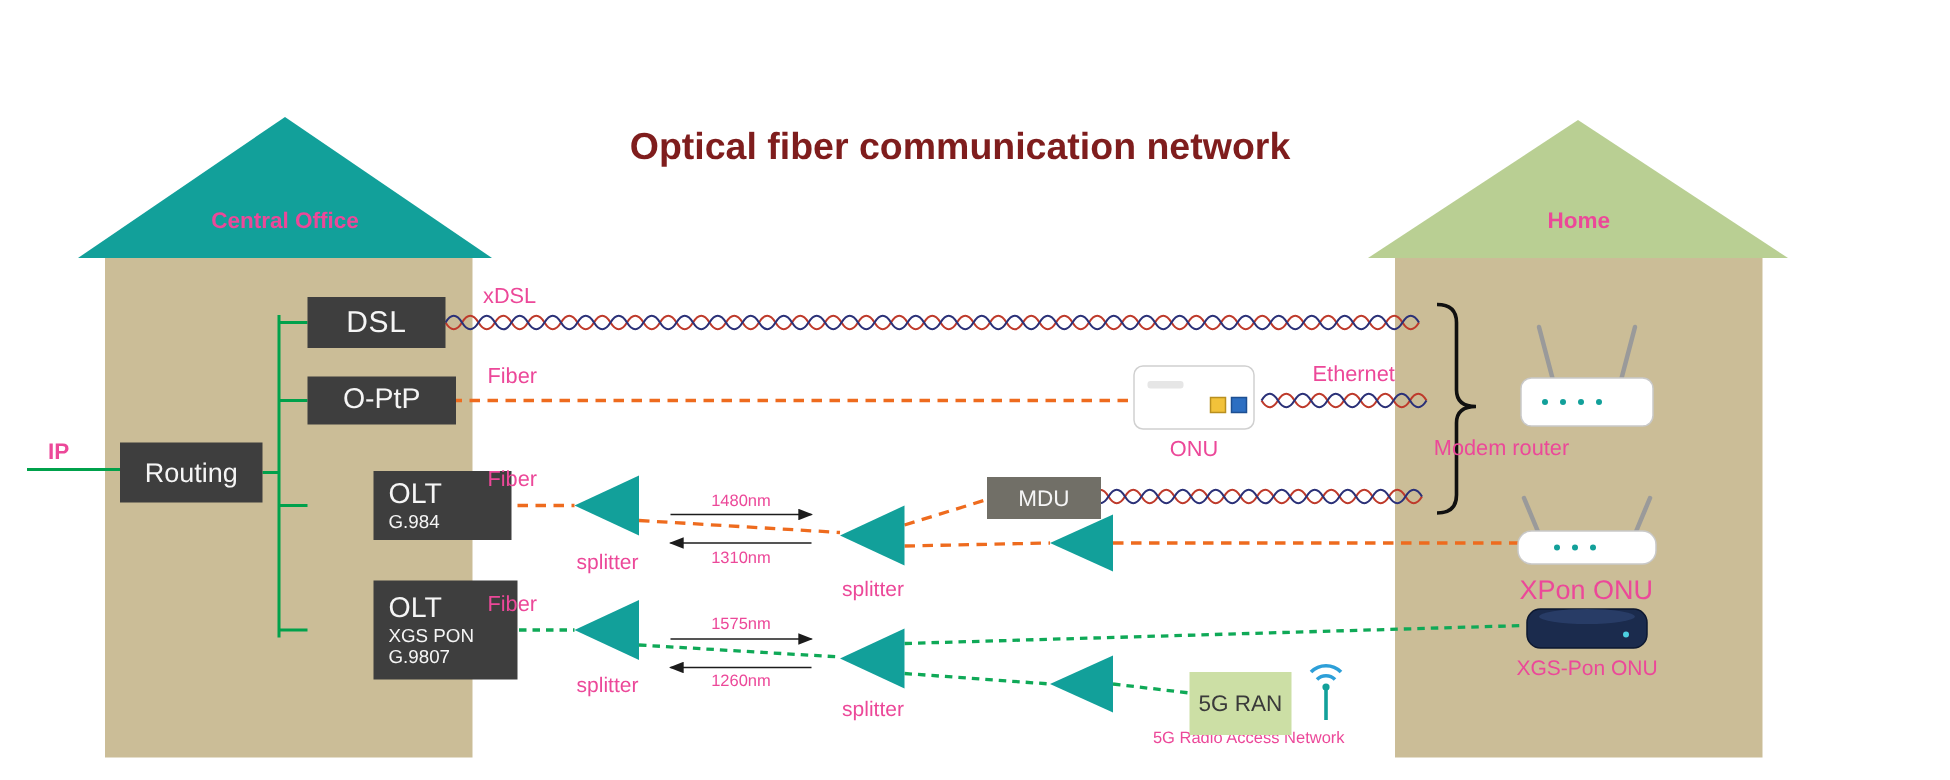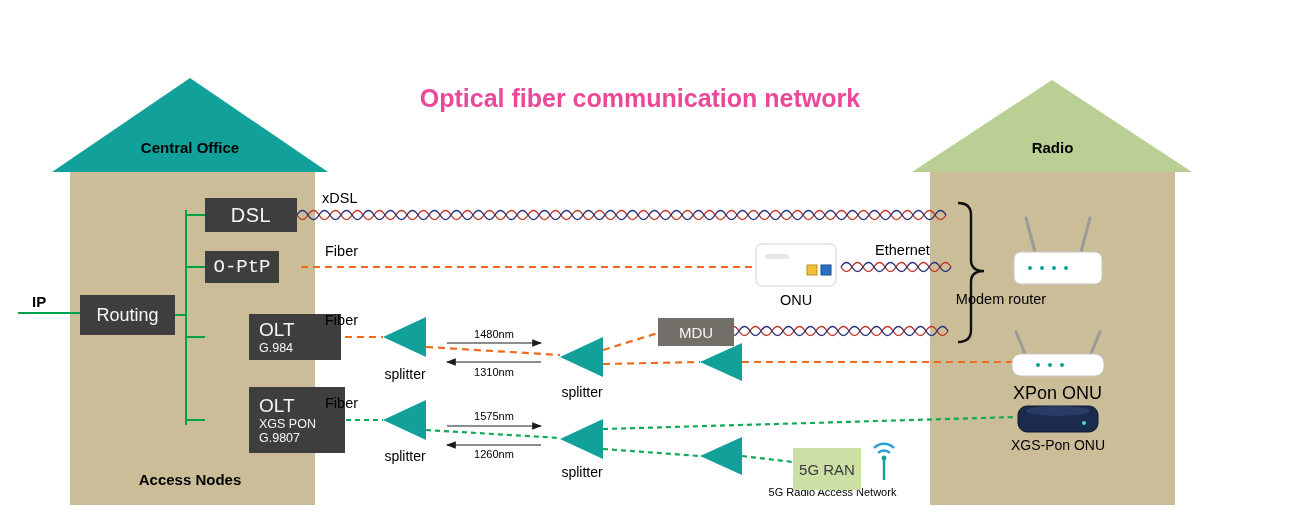--- a/index.html
+++ b/index.html
@@ -12,26 +12,26 @@
   .roof-teal  { fill:var(--teal); }
   .roof-grn   { fill:var(--roof-green); }
   .ip-line    { stroke:var(--ip-green); stroke-width:2; fill:none; }
   .fiber-o    { stroke:var(--fiber-orange); stroke-width:2.2; stroke-dasharray:7 5; fill:none; }
   .fiber-g    { stroke:var(--fiber-green); stroke-width:2.2; stroke-dasharray:5 4; fill:none; }
   .splitter   { fill:var(--teal); }
   .arrow      { stroke:#1c1c1c; stroke-width:1.1; fill:none; }
   .brace      { stroke:#101010; stroke-width:2.4; fill:none; }
 
   
-  .lbl { position:absolute; font-size:14.5px; color:#000000; white-space:nowrap; }
+  .lbl { position:absolute; font-size:14.5px; color:#ec4899; white-space:nowrap; }
   .b   { font-weight:bold; font-size:15px; }
   .c   { text-align:center; }
   .sm  { font-size:11px; }
   #title { position:absolute; left:360px; top:84px; width:560px; text-align:center;
-           font-size:25px; font-weight:bold; color:#ec4899; }
+           font-size:25px; font-weight:bold; color:#7f1d1d; }
 
   
   .box { position:absolute; background:var(--dark-box); color:#f5f5f5;
          display:flex; align-items:center; justify-content:center; }
   .box.olt { flex-direction:column; align-items:flex-start; justify-content:center;
              padding-left:10px; line-height:1.12;margin-left:44px; }
   .olt-main { font-size:19px; }
   .olt-sub  { font-size:12.5px; }
   #dsl-box  { font-size:20px; letter-spacing:.5px; }
   #optp-box { font-size:19px; }
@@ -112,31 +112,30 @@
       <path d="M 874 448 A 14 14 0 0 1 894 448" style="stroke:var(--wifi-blue);stroke-width:2.4;fill:none"></path>
       <path d="M 878 453 A 8.5 8.5 0 0 1 890 453" style="stroke:var(--wifi-blue);stroke-width:2.4;fill:none"></path>
       <circle cx="884" cy="458" r="2.4" style="fill:var(--teal)"></circle>
       <line x1="884" y1="458" x2="884" y2="480" style="stroke:var(--teal);stroke-width:2.4"></line>
     </g>
   </svg>
 
   <div id="title">Optical fiber communication network</div>
 
   <div class="lbl b c" style="left:105px;top:139px;width:170px;">Central Office</div>
-  <div class="lbl b c" style="left:985px;top:139px;width:135px;">Radio</div>
-  <div class="lbl b c" style="left:105px;top:471px;width:170px;">Access Nodes</div>
+  <div class="lbl b c" style="left:985px;top:139px;width:135px;">Home</div>
   <div class="lbl b" style="left:32px;top:293px;">IP</div>
 
   <div class="box" id="dsl-box" style="left:205px;top:198px;width:92px;height:34px;">
     <span>DSL</span>
   </div>
   <div class="box" id="routing-box" style="left:80px;top:295px;width:95px;height:40px;">
     <span>Routing</span>
   </div>
-  <div class="box" id="optp-box" style="left:205px;top:251px;width:74px;height:32px;font-family:Liberation Mono, monospace;">
+  <div class="box" id="optp-box" style="left:205px;top:251px;width:99px;height:32px;">
     <span>O-PtP</span>
   </div>
   <div class="box olt" style="left:205px;top:314px;width:92px;height:46px;">
     <span class="olt-main">OLT</span>
     <span class="olt-sub">G.984</span>
   </div>
   <div class="box olt" style="left:205px;top:387px;width:96px;height:66px;">
     <span class="olt-main">OLT</span>
     <span class="olt-sub">XGS PON</span>
     <span class="olt-sub">G.9807</span>

